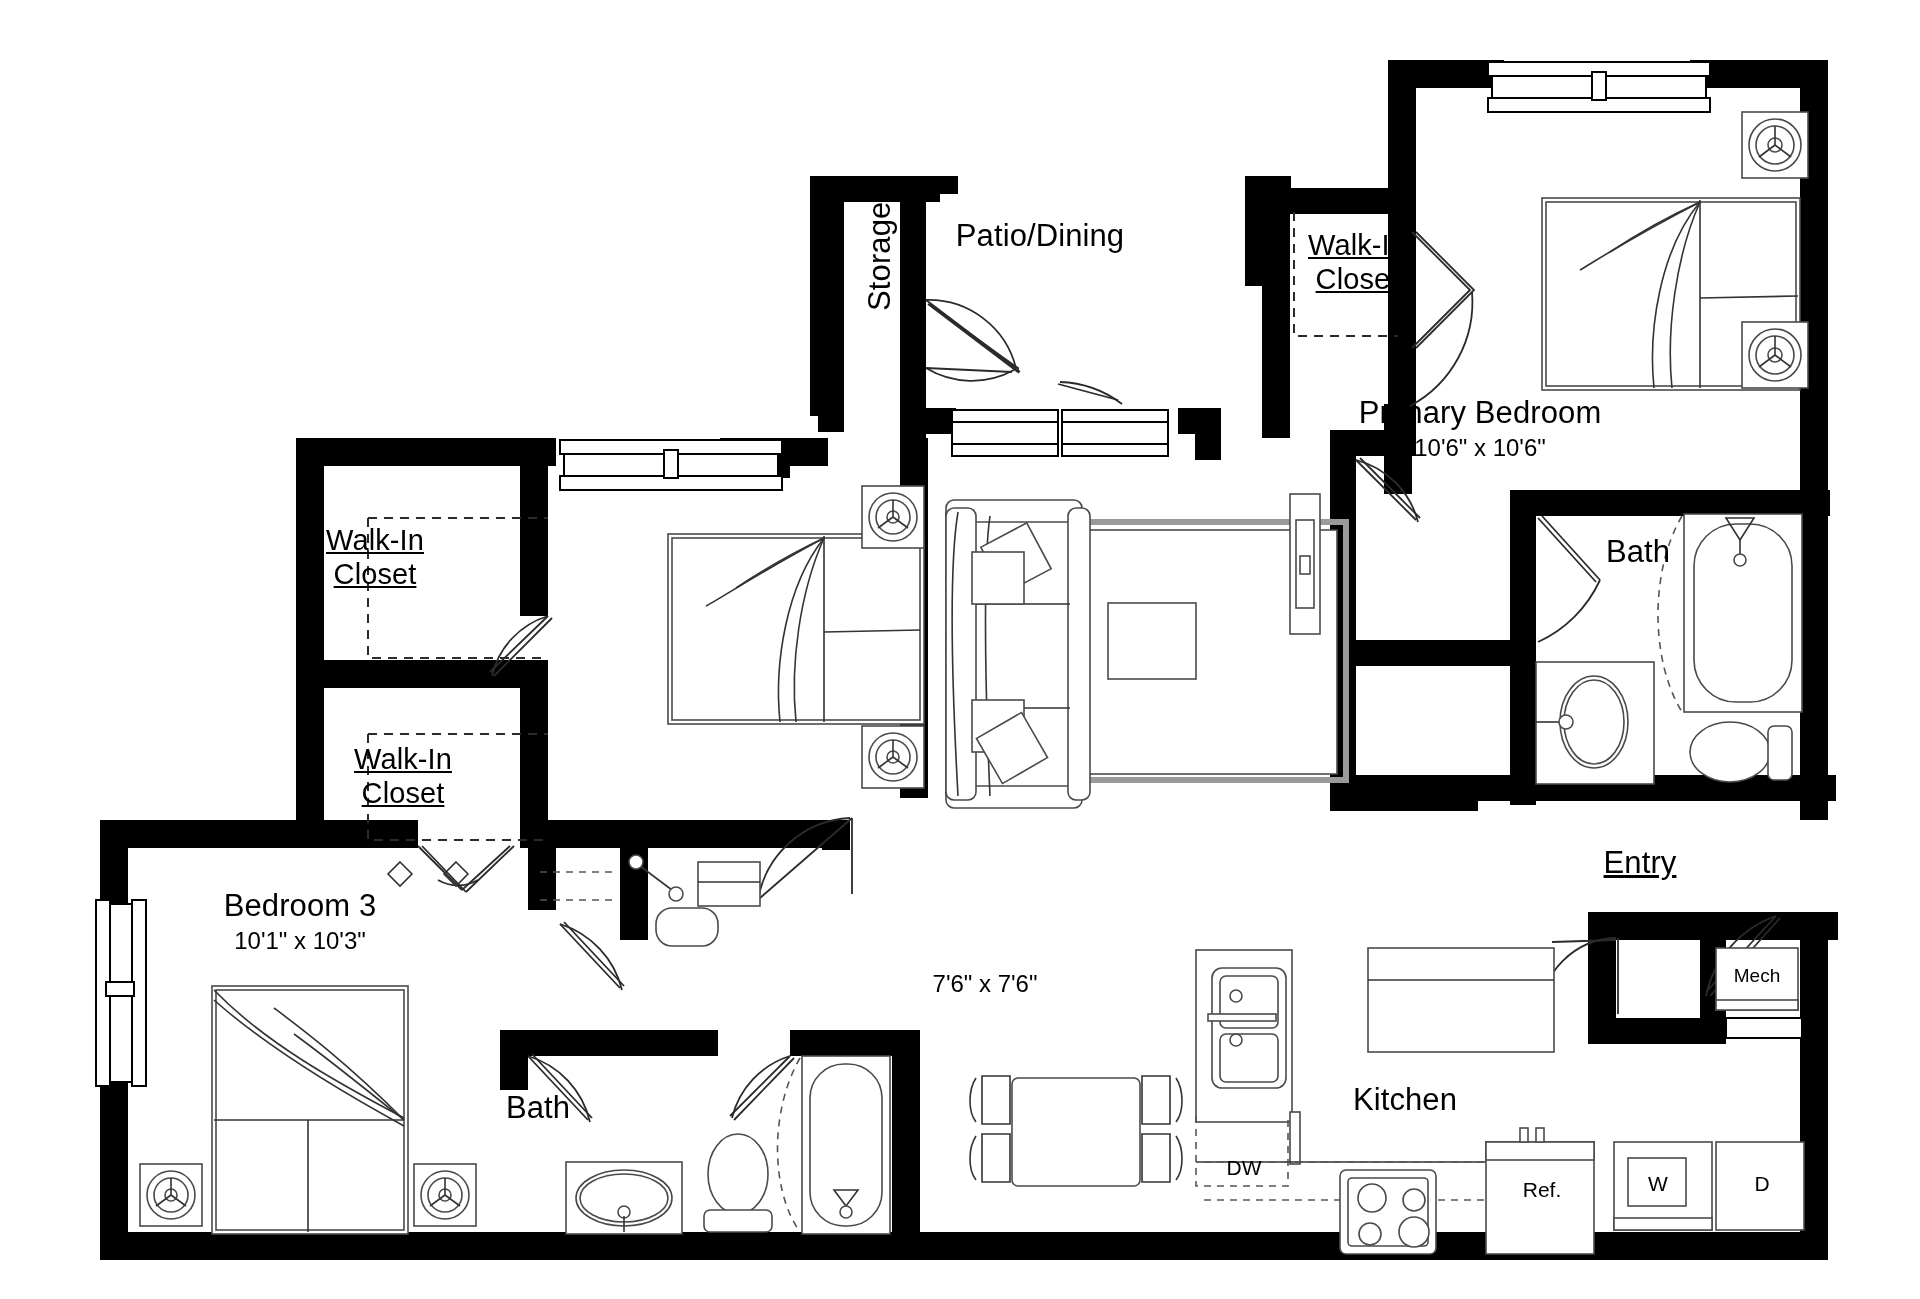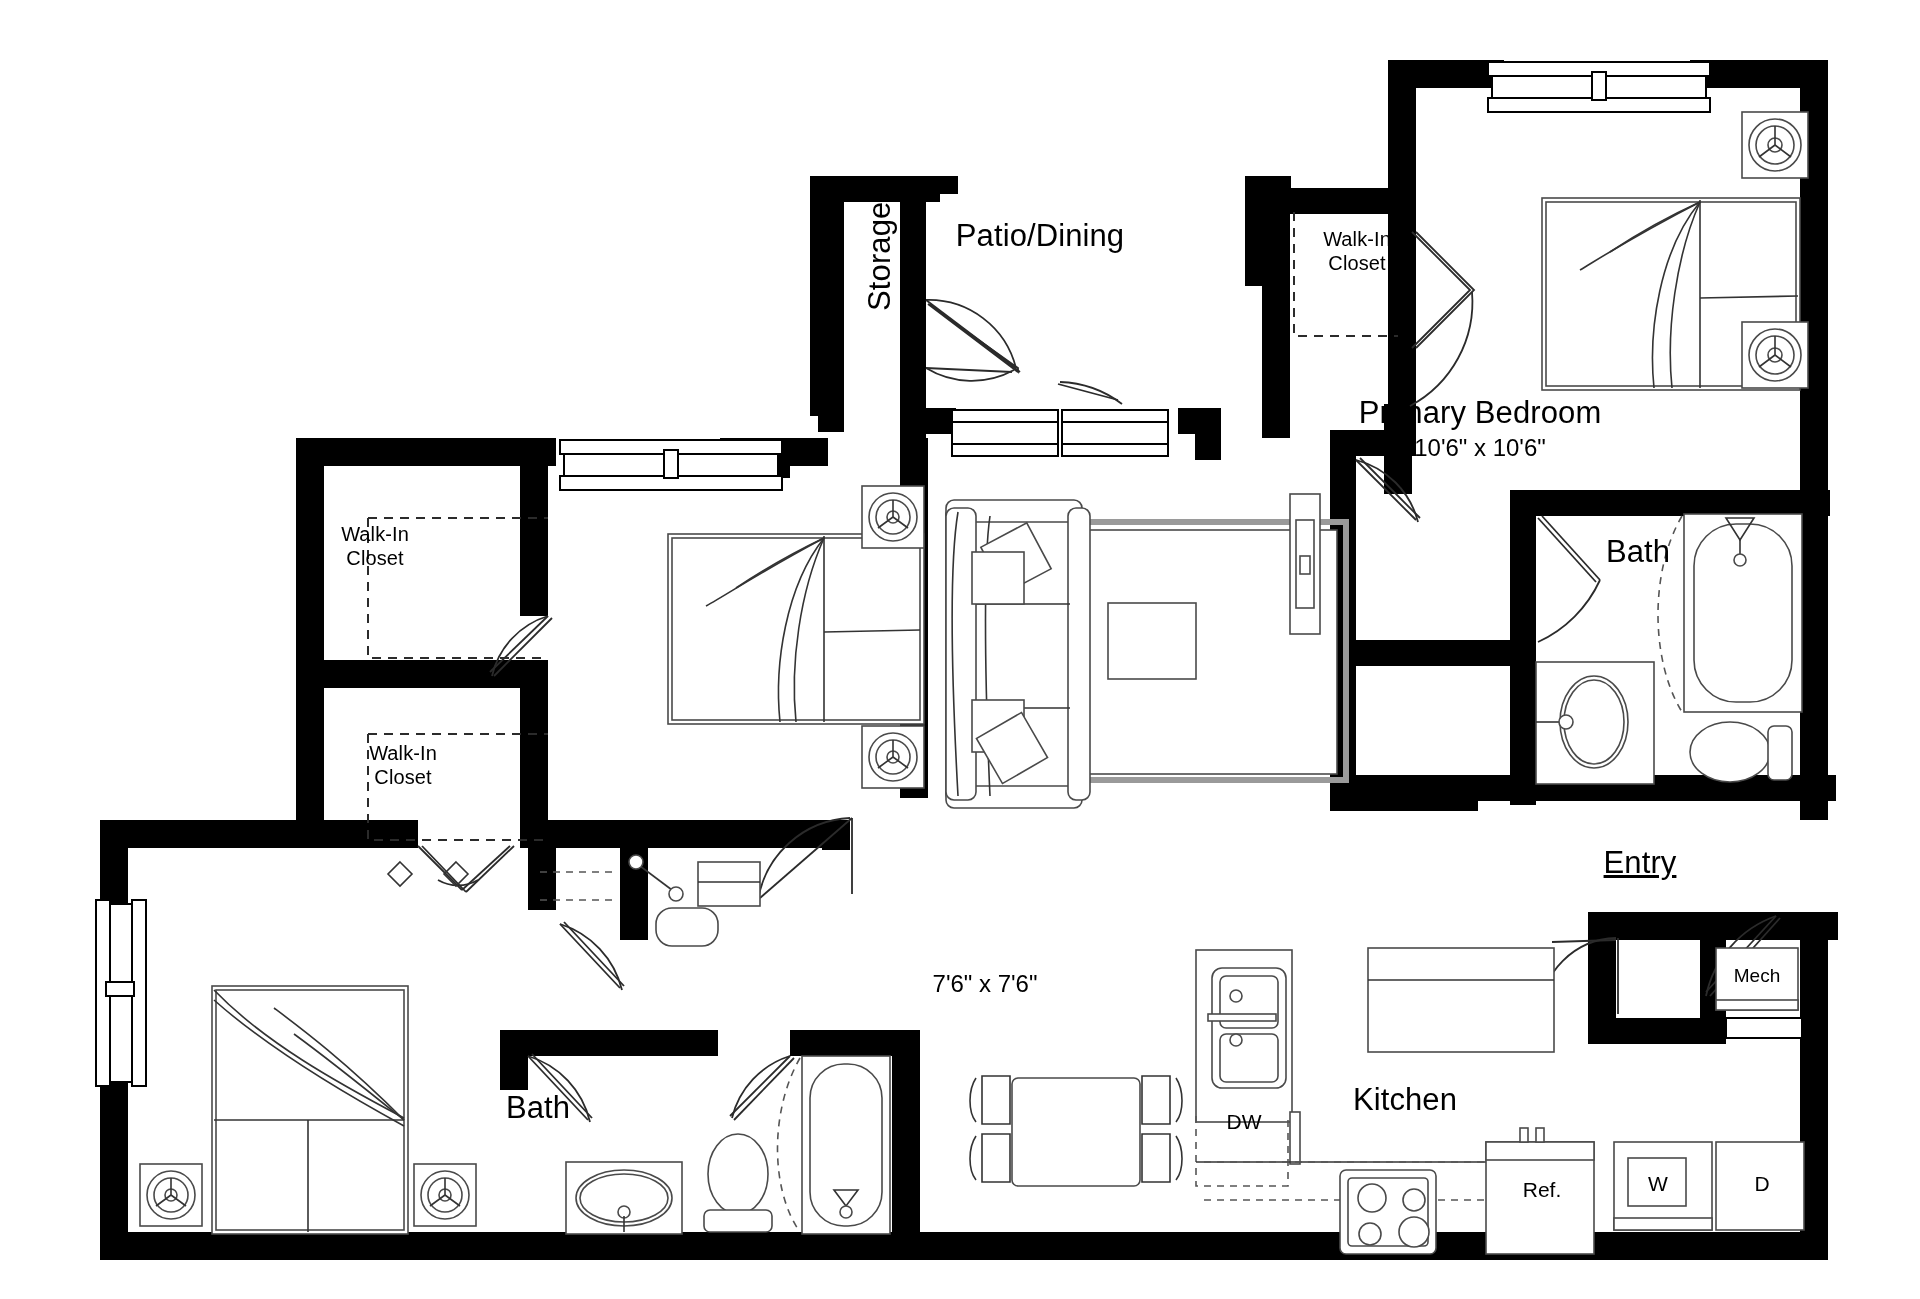--- a/index.html
+++ b/index.html
@@ -46,21 +46,21 @@
   .room-name {
     font-size: 31px;
     font-weight: 400;
     letter-spacing: 0.1px;
   }
   .room-dims {
     font-size: 24px;
     font-weight: 400;
     margin-top: 2px;
   }
-  .label.small .room-name { font-size: 20px; }
+  .label.small .room-name { font-size: 29px; text-decoration: underline; }
   .label.tiny  { font-size: 19px; }
   .label.appl  { font-size: 21px; }
   .vertical {
     transform-origin: center center;
     transform: rotate(-90deg);
   }
 </style>
 </head>
 <body>
 
@@ -446,20 +446,24 @@
     </g>
 
   </svg>
 
   <div class="label" style="left:1280px; top:395px; width:400px;">
     <div class="room-name">Primary Bedroom</div>
     <div class="room-dims">10'6" x 10'6"</div>
   </div>
 
 
+  <div class="label" style="left:110px; top:888px; width:380px;">
+    <div class="room-name">Bedroom 3</div>
+    <div class="room-dims">10'1" x 10'3"</div>
+  </div>
 
 
   <div class="label" style="left:805px; top:968px; width:360px;">
     <div class="room-dims">7'6" x 7'6"</div>
   </div>
 
   <div class="label" style="left:890px; top:218px; width:300px;">
     <div class="room-name">Patio/Dining</div>
   </div>
 
@@ -491,21 +495,21 @@
   <div class="label small" style="left:310px; top:523px; width:130px;">
     <div class="room-name">Walk-In</div>
     <div class="room-name">Closet</div>
   </div>
 
   <div class="label small" style="left:338px; top:742px; width:130px;">
     <div class="room-name">Walk-In</div>
     <div class="room-name">Closet</div>
   </div>
 
-  <div class="label appl" style="left:1212px; top:1110px; width:64px;">DW</div>
+  <div class="label appl" style="left:1212px; top:1156px; width:64px;">DW</div>
 
   <div class="label appl" style="left:1510px; top:1178px; width:64px;">Ref.</div>
 
   <div class="label appl" style="left:1632px; top:1172px; width:52px;">W</div>
 
   <div class="label appl" style="left:1736px; top:1172px; width:52px;">D</div>
 
   <div class="label tiny" style="left:1720px; top:965px; width:74px;">Mech</div>
 
 </div>

